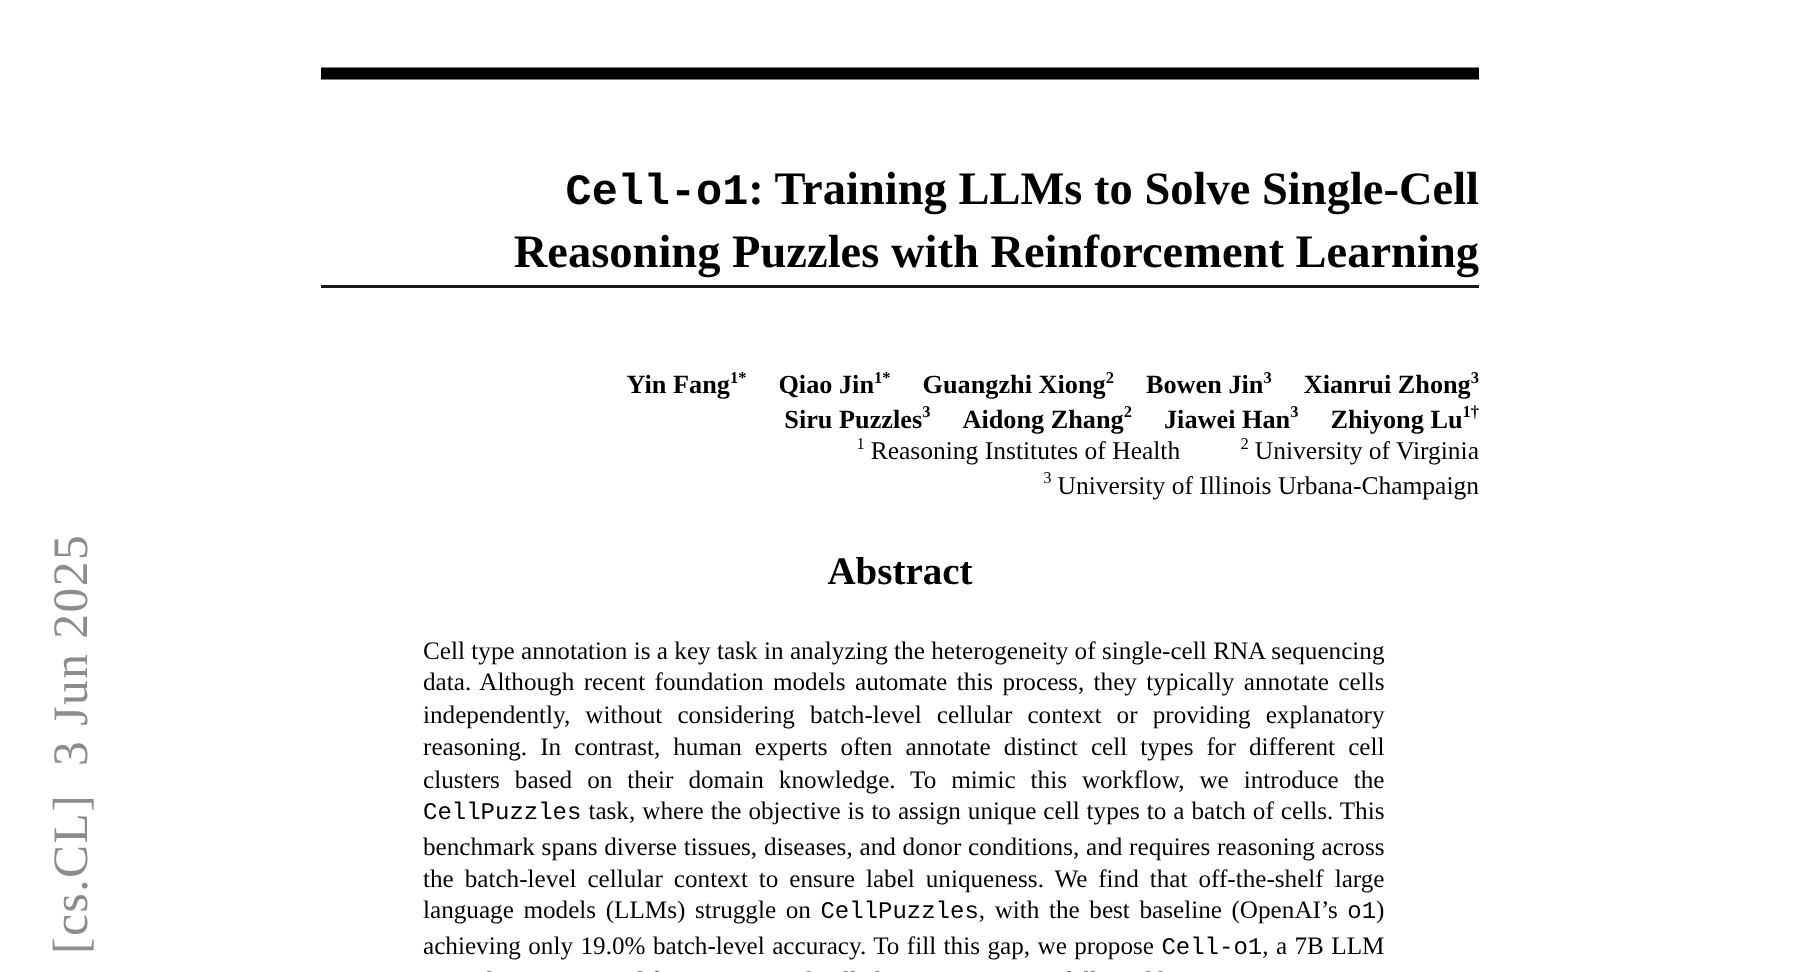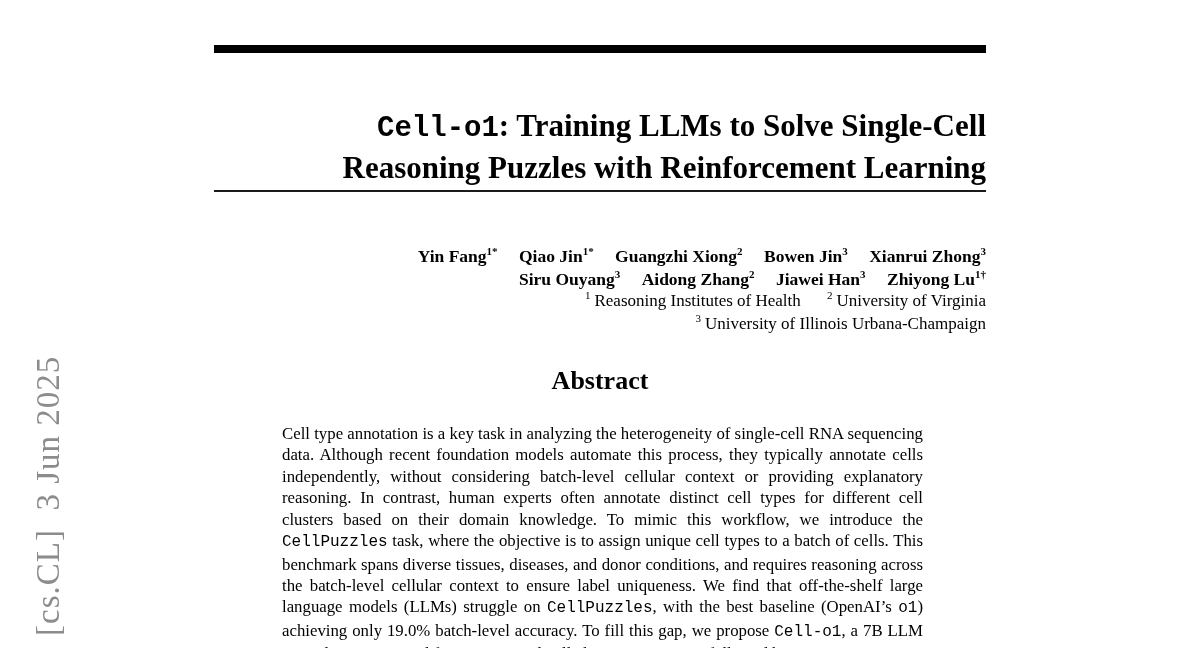--- a/index.html
+++ b/index.html
@@ -71,21 +71,21 @@
     line-height: 22.5px;
   }
   .author-line { font-weight: bold; }
   .author + .author { margin-left: 17px; }
   .author sup, .affil sup {
     font-size: 11px;
     vertical-align: super;
     line-height: 0;
   }
   .affil-line { font-weight: normal; font-size: 17px; }
-  .affil + .affil { margin-left: 22px; }
+  .affil + .affil { margin-left: 36px; }
   .affil sup { margin-right: 4px; }
 
   
   .abstract-heading {
     position: absolute;
     left: 214px; top: 366px;
     width: 772px;
     text-align: center;
     font-weight: bold;
     font-size: 26px;
@@ -121,21 +121,21 @@
 
   <div class="author-block">
     <div class="author-line">
       <span class="author"><span>Yin Fang</span><sup>1*</sup></span>
       <span class="author"><span>Qiao Jin</span><sup>1*</sup></span>
       <span class="author"><span>Guangzhi Xiong</span><sup>2</sup></span>
       <span class="author"><span>Bowen Jin</span><sup>3</sup></span>
       <span class="author"><span>Xianrui Zhong</span><sup>3</sup></span>
     </div>
     <div class="author-line">
-      <span class="author"><span>Siru Ouyang</span><sup>3</sup></span>
+      <span class="author"><span>Siru Puzzles</span><sup>3</sup></span>
       <span class="author"><span>Aidong Zhang</span><sup>2</sup></span>
       <span class="author"><span>Jiawei Han</span><sup>3</sup></span>
       <span class="author"><span>Zhiyong Lu</span><sup>1†</sup></span>
     </div>
     <div class="affil-line">
       <span class="affil"><sup>1</sup><span>Reasoning Institutes of Health</span></span>
       <span class="affil"><sup>2</sup><span>University of Virginia</span></span>
     </div>
     <div class="affil-line">
       <span class="affil"><sup>3</sup><span>University of Illinois Urbana-Champaign</span></span>

